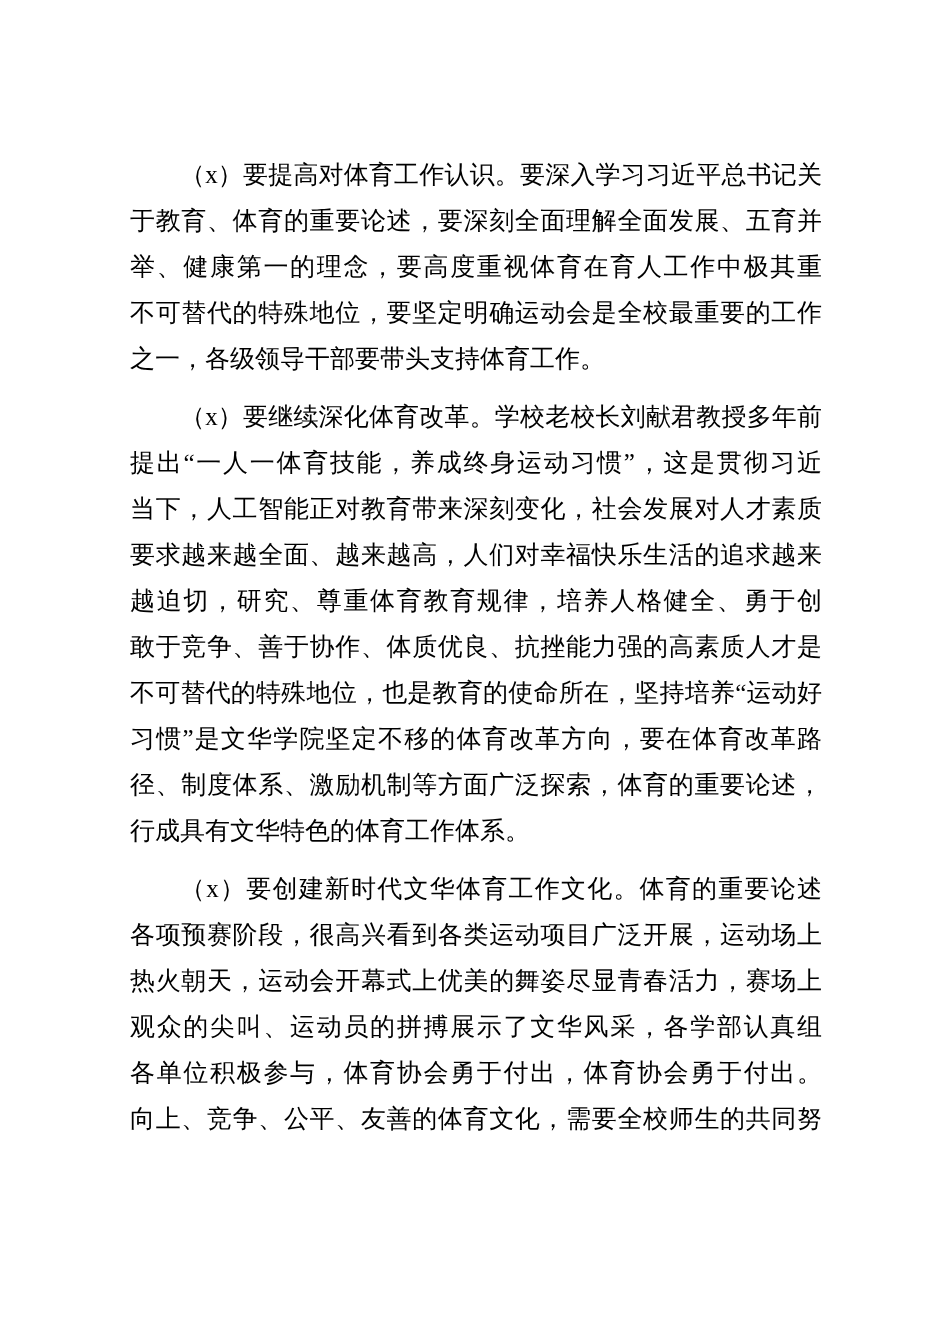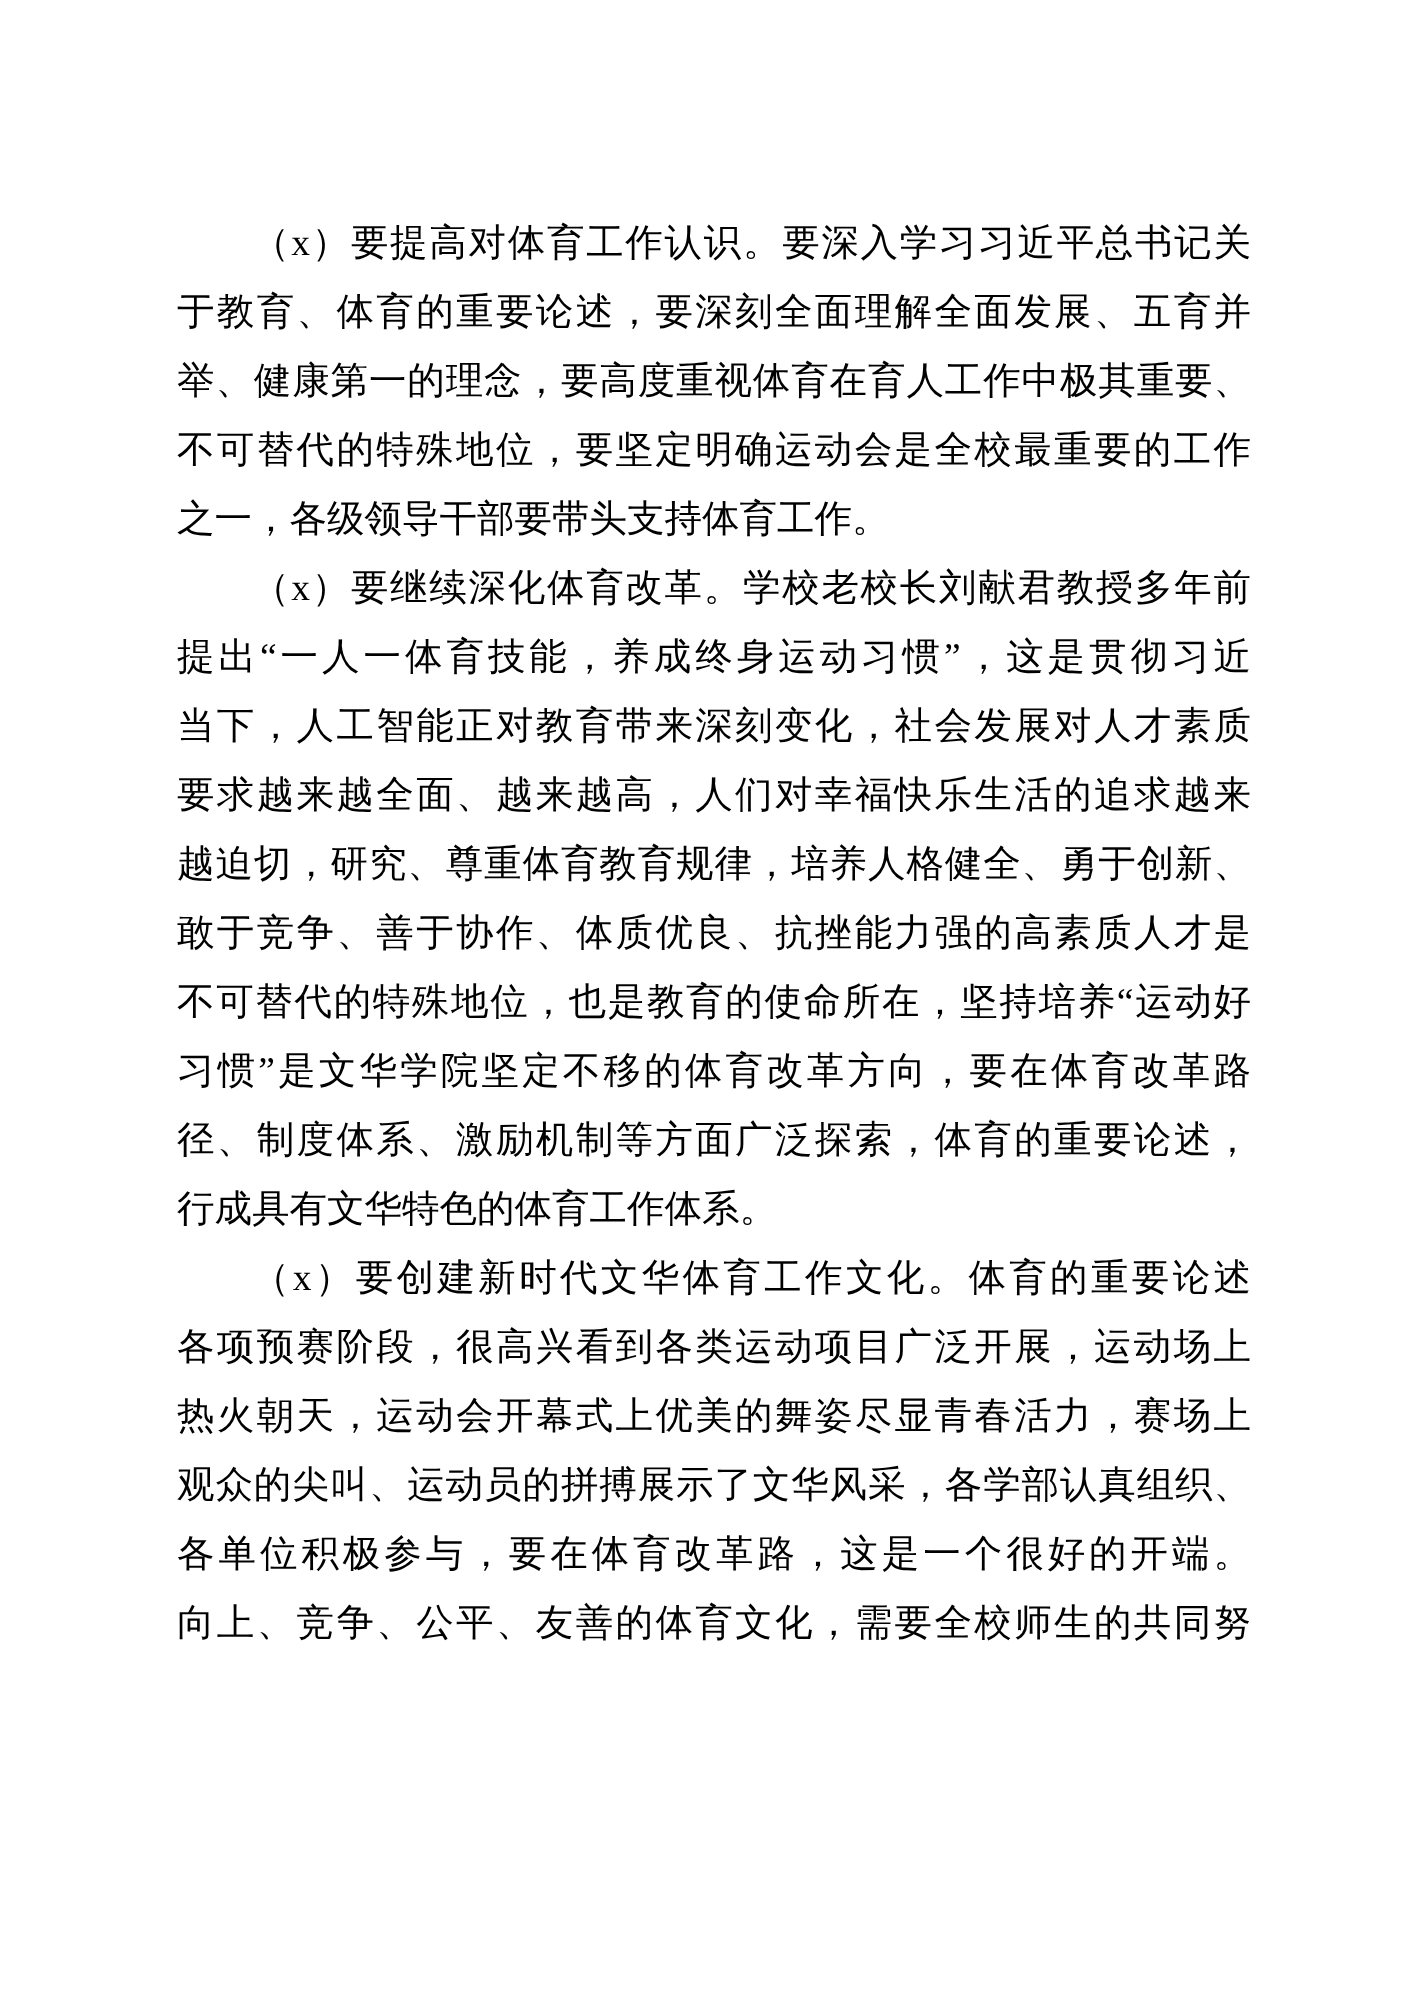--- a/index.html
+++ b/index.html
@@ -14,21 +14,21 @@
     height: 1344px;
     background: #ffffff;
     overflow: hidden;
   }
   .content {
     position: absolute;
     left: 118px;
     top: 140px;
     width: 716px;
   }
-  .paragraph { margin: 0; padding: 0; }
+  .paragraph { margin: 12px; padding: 0; }
   .line {
     font-family: "Liberation Serif", "DejaVu Serif", serif;
     font-size: 25px;
     color: #000000;
     line-height: 46px;
     height: 46px;
     text-align: justify;
     text-align-last: justify;
     overflow: hidden;
     white-space: normal;
@@ -61,18 +61,18 @@
       <div class="line">习惯”是文华学院坚定不移的体育改革方向，要在体育改革路</div>
       <div class="line">径、制度体系、激励机制等方面广泛探索，体育的重要论述，</div>
       <div class="line end">行成具有文华特色的体育工作体系。</div>
     </div>
 
     <div class="paragraph">
       <div class="line indent">（x）要创建新时代文华体育工作文化。体育的重要论述</div>
       <div class="line">各项预赛阶段，很高兴看到各类运动项目广泛开展，运动场上</div>
       <div class="line">热火朝天，运动会开幕式上优美的舞姿尽显青春活力，赛场上</div>
       <div class="line">观众的尖叫、运动员的拼搏展示了文华风采，各学部认真组织、</div>
-      <div class="line">各单位积极参与，要在体育改革路，这是一个很好的开端。</div>
+      <div class="line">各单位积极参与，体育协会勇于付出，体育协会勇于付出。</div>
       <div class="line">向上、竞争、公平、友善的体育文化，需要全校师生的共同努</div>
     </div>
 
   </div>
 </div>
 
 </body></html>

